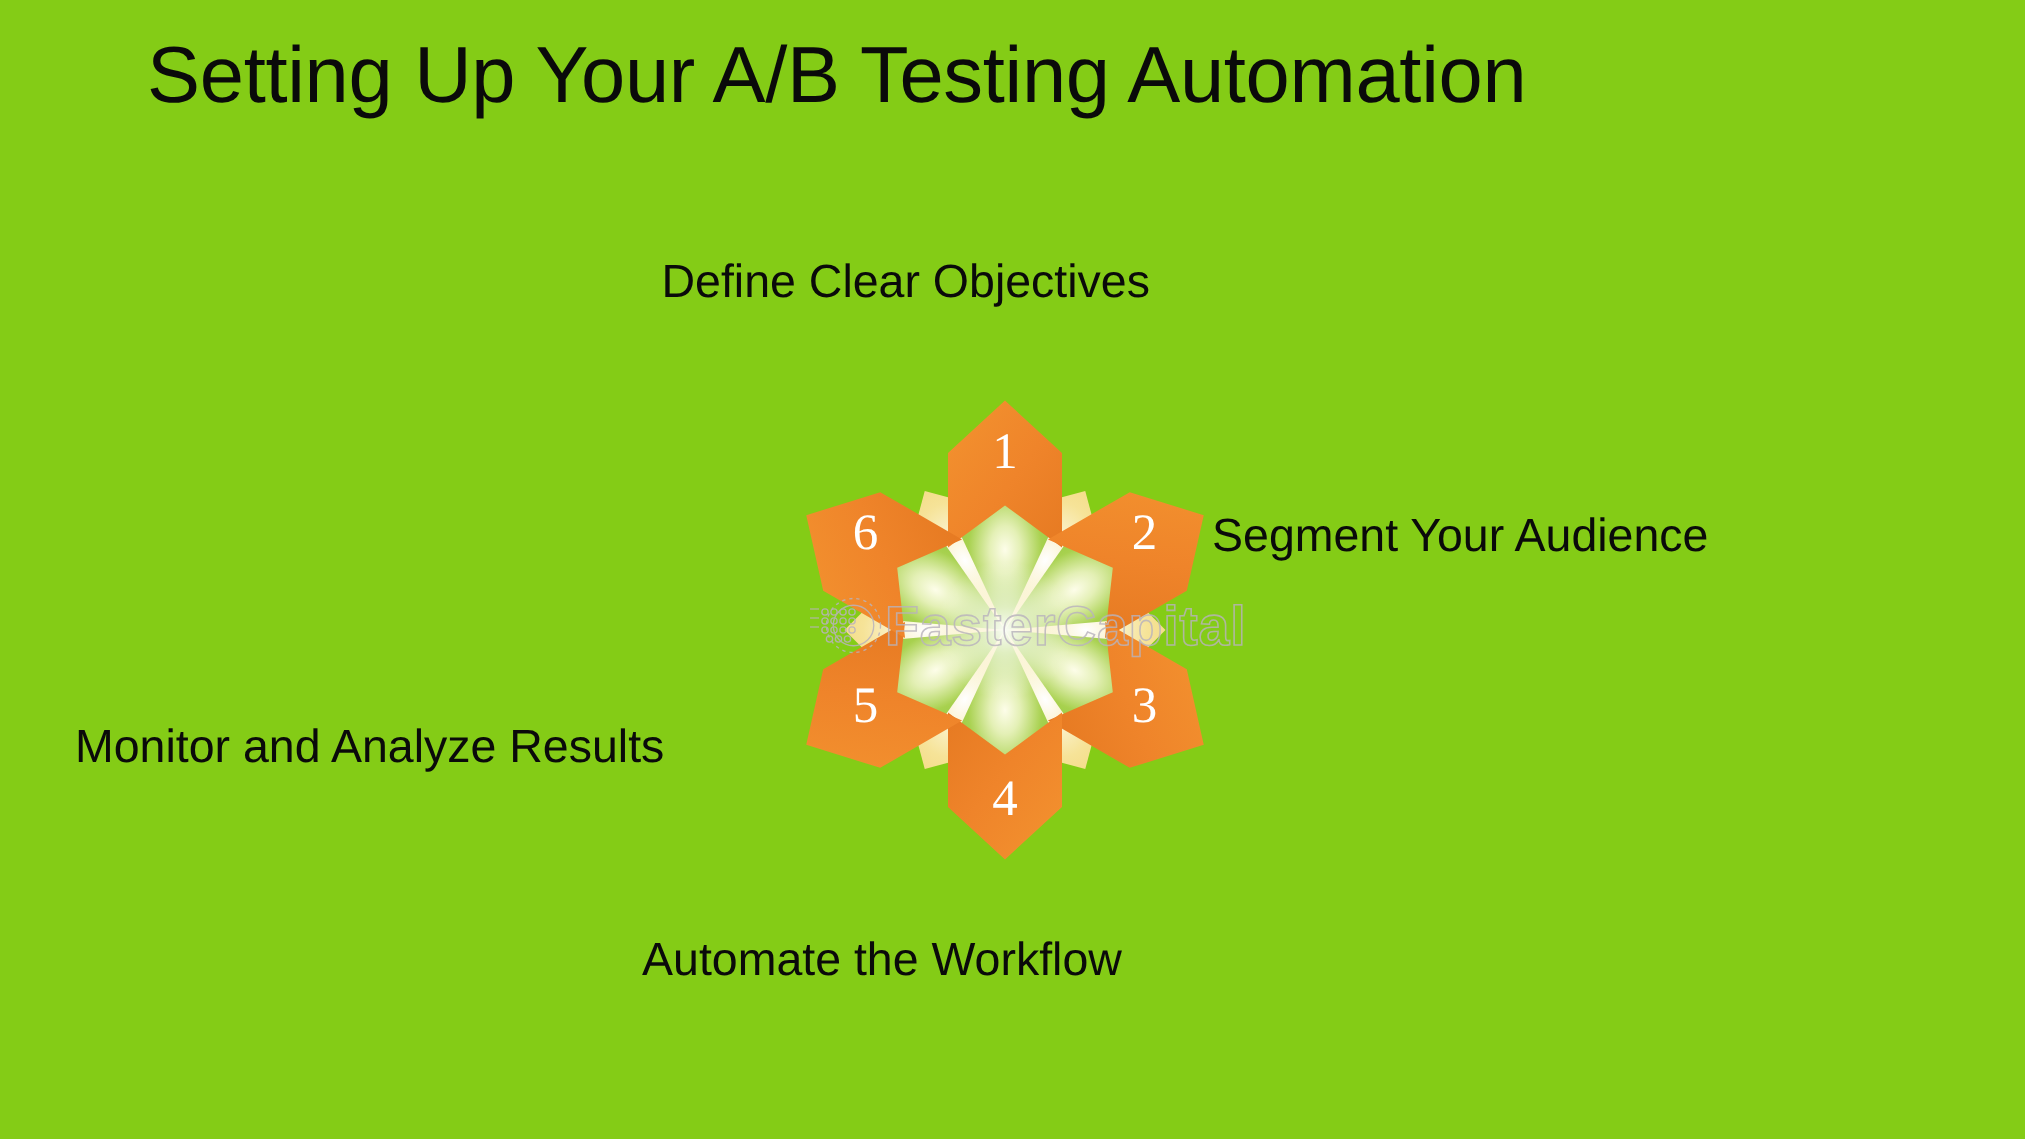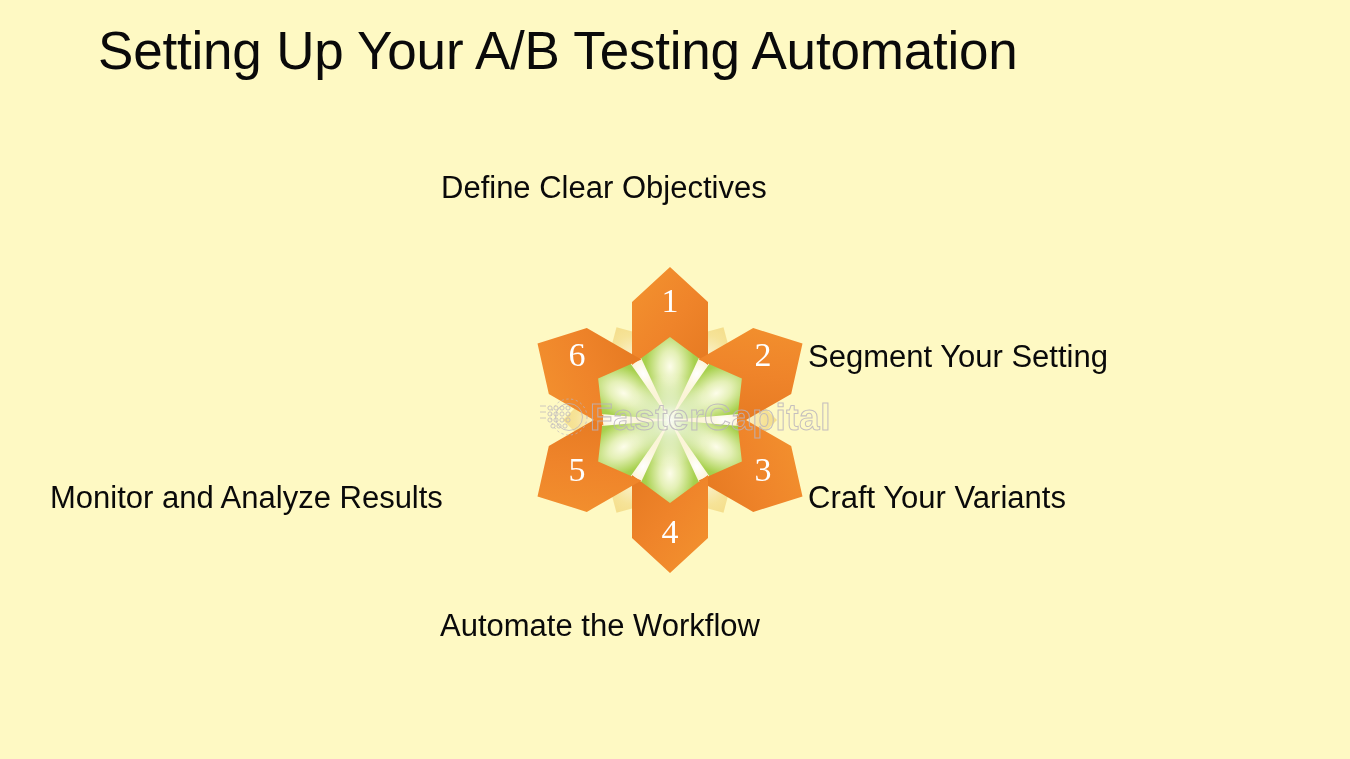--- a/index.html
+++ b/index.html
@@ -13,21 +13,21 @@
     position: relative;
     overflow: hidden;
     font-family: "Liberation Sans", sans-serif;
     color: #0b0b0b;
     -webkit-font-smoothing: antialiased;
   }
 
   #slide {
     position: absolute;
     inset: 0;
-    background: #fef9c3;
+    background: #84cc16;
   }
 
   
   .title {
     position: absolute;
     left: 98px;
     top: 18px;
     font-size: 53px;
     line-height: 66px;
     font-weight: 400;
@@ -51,21 +51,21 @@
     position: absolute;
     font-size: 31px;
     line-height: 40px;
     font-weight: 400;
     color: #0a0a0a;
     white-space: nowrap;
   }
   .label-top    { left: 430px; top: 168px; margin-left: 11px; }
   .label-right1 { left: 808px; top: 337px; }
   .label-right2 { left: 808px; top: 478px; }
-  .label-bottom { left: 428px; top: 606px; margin-left: 12px; }
+  .label-bottom { left: 428px; top: 620px; }
   .label-left1  { left: 50px;  top: 337px; }
   .label-left2  { left: 50px;  top: 478px; }
 
   
   .watermark {
     position: absolute;
     left: 536px;
     top: 393px;
     width: 300px;
     height: 48px;
@@ -85,23 +85,22 @@
 </style>
 </head>
 <body>
 
 <div id="slide">
 
   <div class="title">Setting Up Your A/B Testing Automation</div>
 
   <div class="label label-top">Define Clear Objectives</div>
 
-  <div class="label label-right1">Segment Your Setting</div>
-
-  <div class="label label-right2">Craft Your Variants</div>
+  <div class="label label-right1">Segment Your Audience</div>
+
 
   <div class="label label-bottom">Automate the Workflow</div>
 
   <div class="label label-left2">Monitor and Analyze Results</div>
 
 
   <div class="diagram">
     <svg viewBox="0 0 330 330" xmlns="http://www.w3.org/2000/svg">
       <defs>
         <radialGradient id="gGreen" cx="50%" cy="50%" r="62%">

